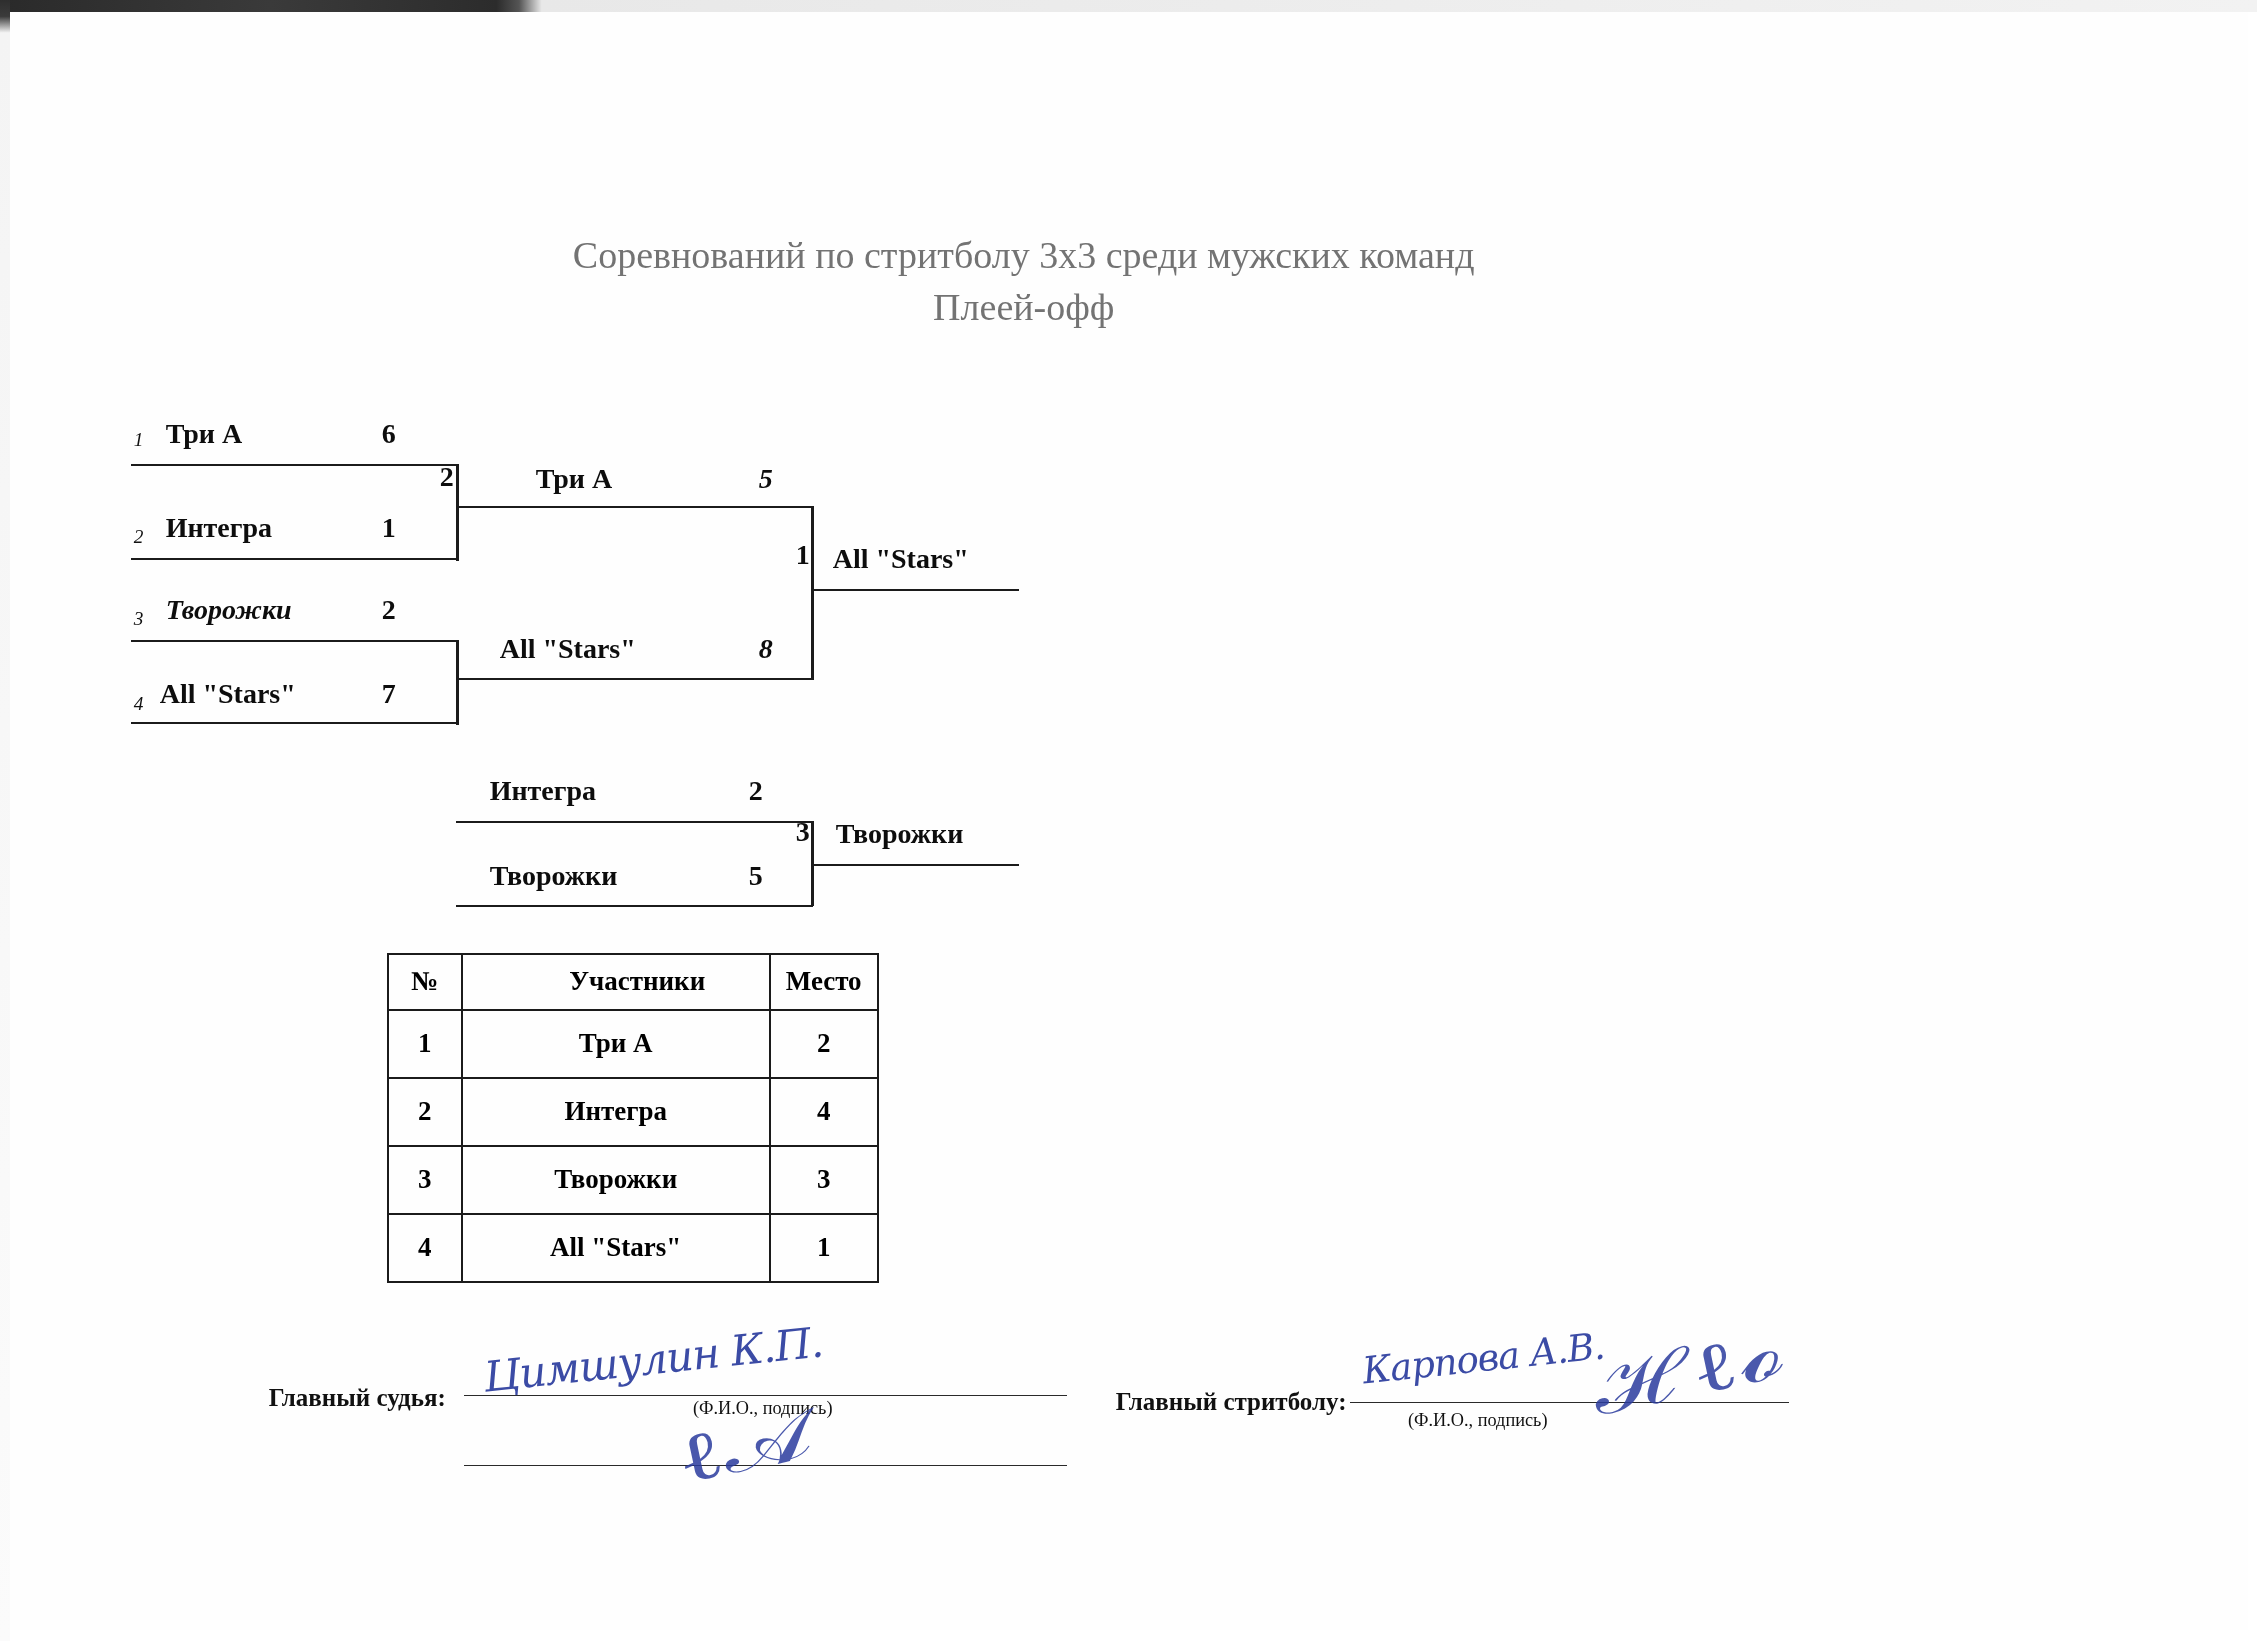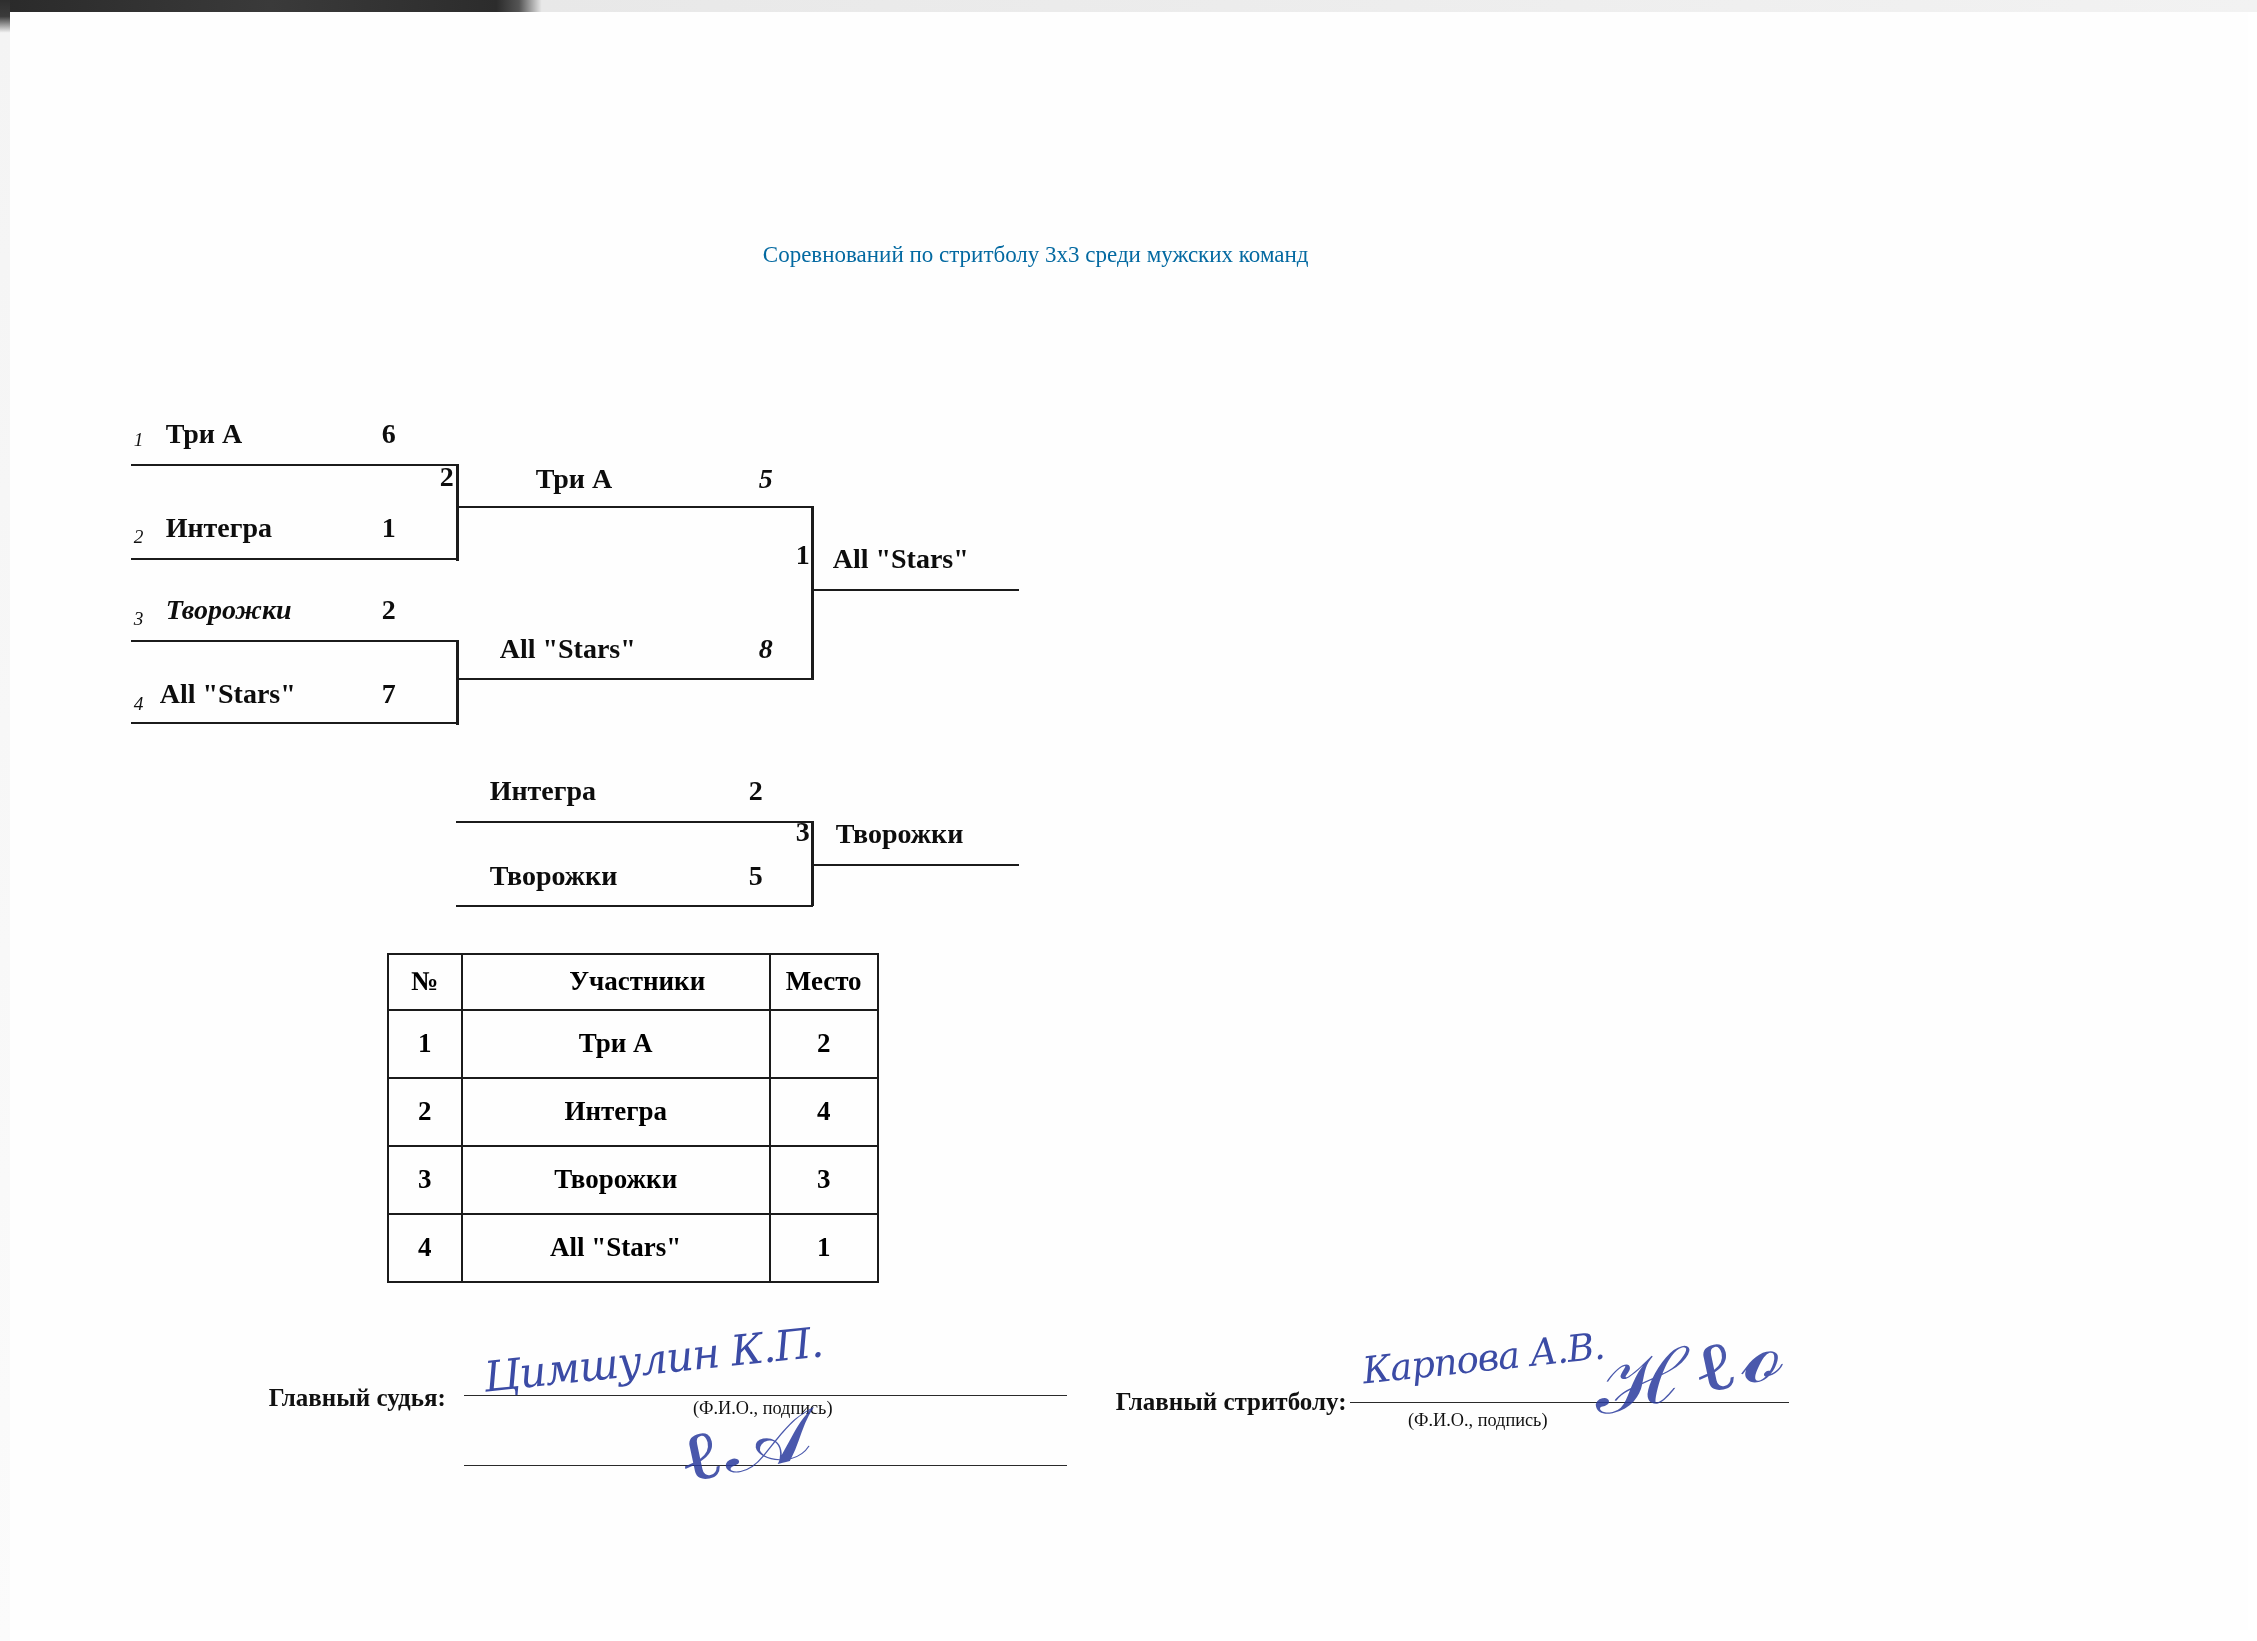--- a/index.html
+++ b/index.html
@@ -35,26 +35,26 @@
     top: 11.6px; left: 9.7px;
     width: 2238px;
     height: 1618px;
     background: #fefefe;
   }
 
   
   .title-block {
     position: absolute;
     top: 217px;
-    left: 12px;
+    left: 0;
     width: 2028px;
     text-align: center;
-    font-size: 23px;
+    font-size: 38px;
     line-height: 52px;
-    color: #0369a1;
+    color: #737373;
   }
 
   
   .bracket { position: absolute; top: 0; left: 0; }
 
   .slot {
     position: absolute;
     font-weight: bold;
     font-size: 28px;
     white-space: nowrap;
@@ -150,20 +150,21 @@
 </head>
 <body>
 
 <div class="scan-edge-top"></div>
 <div class="scan-edge-left"></div>
 
 <div class="page">
 
   <div class="title-block">
     <div>Соревнований по стритболу 3х3 среди мужских команд</div>
+    <div>Плеей-офф</div>
   </div>
 
   <div class="bracket">
 
     <div class="seed" style="left:124px; top:417px;">1</div>
     <div class="slot" style="left:156px; top:406px;">Три А</div>
     <div class="score" style="left:328px; top:406px; width:58px;">6</div>
     <div class="hline" style="left:121px; top:452px; width:328px;"></div>
 
     <div class="seed" style="left:124px; top:514px;">2</div>

